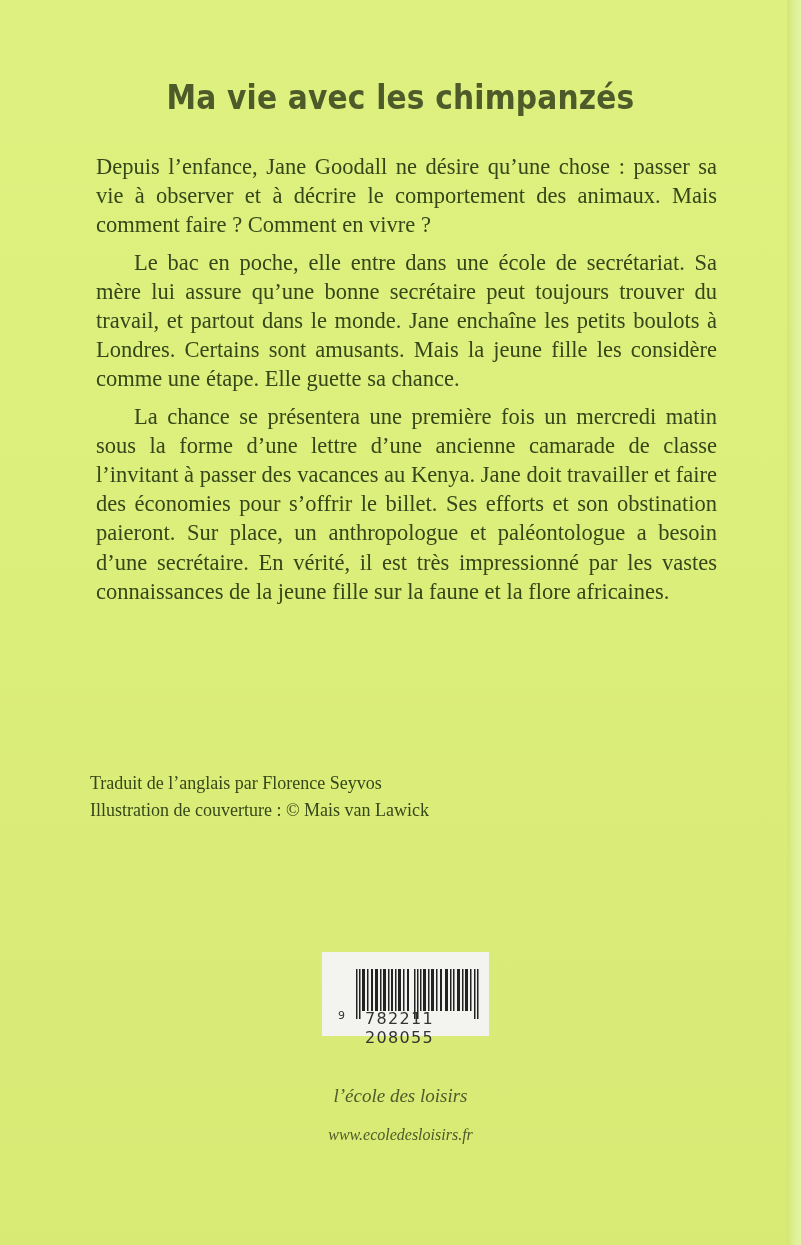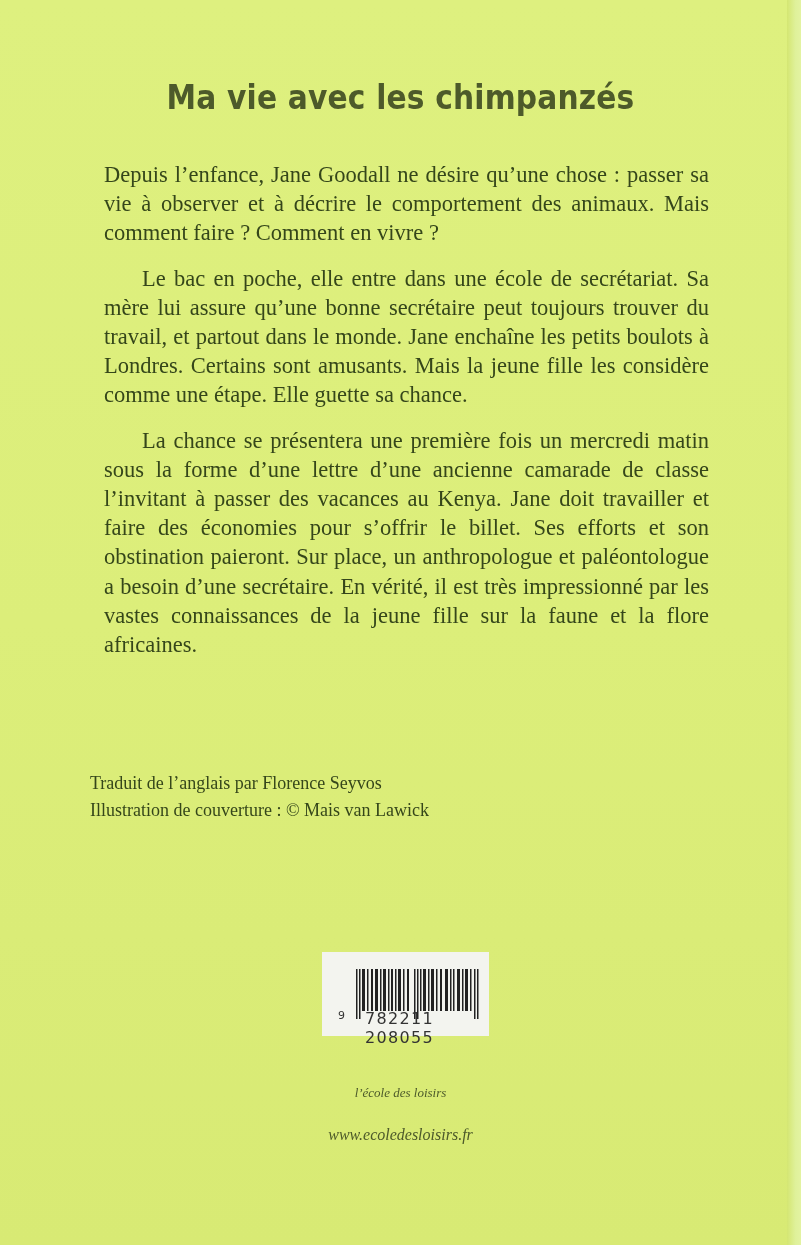--- a/index.html
+++ b/index.html
@@ -42,21 +42,21 @@
     .body-text {
       position: absolute;
       left: 88px; top: 144px;
       width: 637px;
       font-size: 22.5px;
       line-height: 29.2px;
       text-align: justify;
       color: #35461a;
     }
     .body-text p {
-      margin: 16px;
+      margin: 8px;
       text-indent: 38px;
       font-family: Liberation Serif, serif;
     }
     .body-text p.first {
       text-indent: 0;
     }
     .credits {
       position: absolute;
       left: 90px; top: 770px;
       font-size: 18px;
@@ -96,21 +96,21 @@
       text-align: center;
       font-size: 15.5px;
       color: #4d5a2a;
     }
     .publisher {
       position: absolute;
       left: 0; top: 1085px;
       width: 801px;
       text-align: center;
       font-style: italic;
-      font-size: 13px;
+      font-size: 19px;
       color: #4d5a2a;
     }
     .website {
       position: absolute;
       left: 0; top: 1126px;
       width: 801px;
       text-align: center;
       font-style: italic;
       font-size: 16px;
       color: #4d5a2a;

